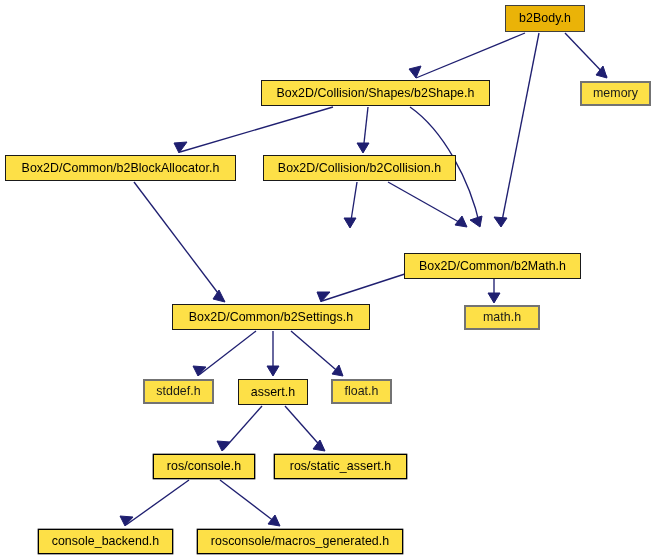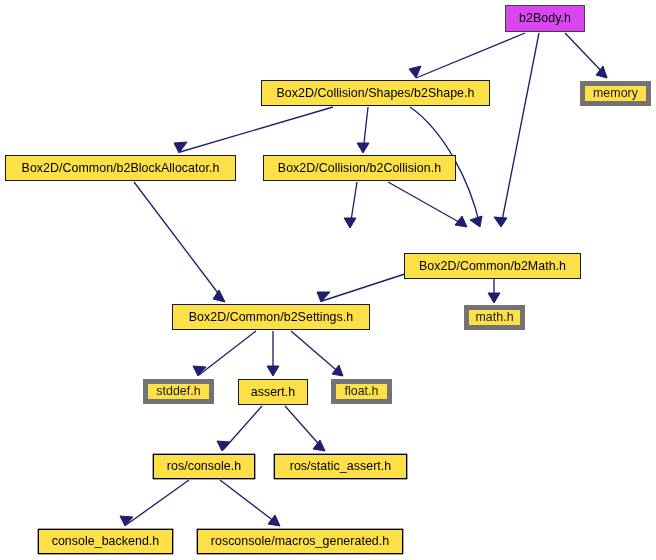--- a/index.html
+++ b/index.html
@@ -38,29 +38,29 @@
     letter-spacing: 0.05px;
   }
   
   .node.kind-normal {
     border: 1px solid #000000;
     box-shadow: 0 0 0 0.35px #000000;
   }
   
   .node.kind-root {
     border: 1.5px solid #404040;
-    background: #d946ef;
+    background: #eab308;
   }
   
   .node.kind-bold {
     border: 1.6px solid #1a1a1a;
   }
   
   .node.kind-external {
-    border: 5px solid #737373;
+    border: 2px solid #737373;
     color: #1a1a1a;
   }
 </style>
 </head>
 <body>
 
 <div id="graph">
   <svg id="edges" width="656" height="560" viewBox="0 0 656 560" xmlns="http://www.w3.org/2000/svg">
       <path d="M 525,33 L 416,78" fill="none" stroke="#1f1f70" stroke-width="1.35"></path>
       <polygon points="416,78 409,69 421,66" fill="#1f1f70" stroke="#1f1f70" stroke-width="1"></polygon>
@@ -99,21 +99,21 @@
       <path d="M 220,480 L 279,525" fill="none" stroke="#1f1f70" stroke-width="1.35"></path>
       <polygon points="280,526 268,524 275,515" fill="#1f1f70" stroke="#1f1f70" stroke-width="1"></polygon>
     </svg>
 <div class="node kind-root" style="left: 505px; top: 5px; width: 80px; height: 27px;">b2Body.h</div>
     <div class="node kind-external" style="left: 580px; top: 81px; width: 71px; height: 25px;">memory</div>
     <div class="node kind-bold" style="left: 261px; top: 80px; width: 229px; height: 26px;">Box2D/Collision/Shapes/b2Shape.h</div>
     <div class="node kind-bold" style="left: 5px; top: 155px; width: 231px; height: 26px;">Box2D/Common/b2BlockAllocator.h</div>
     <div class="node kind-bold" style="left: 263px; top: 155px; width: 193px; height: 26px;">Box2D/Collision/b2Collision.h</div>
     <div class="node kind-bold" style="left: 404px; top: 229px; width: 177px; height: 26px; margin-top: 24px;">Box2D/Common/b2Math.h</div>
     <div class="node kind-bold" style="left: 172px; top: 304px; width: 198px; height: 26px;">Box2D/Common/b2Settings.h</div>
-    <div class="node kind-external" style="left: 464px; top: 305px; width: 61px; height: 25px;">math.h</div>
+    <div class="node kind-external" style="left: 464px; top: 305px; width: 76px; height: 25px;">math.h</div>
     <div class="node kind-external" style="left: 143px; top: 379px; width: 71px; height: 25px; text-align: right;">stddef.h</div>
     <div class="node kind-bold" style="left: 238px; top: 379px; width: 70px; height: 26px;">assert.h</div>
     <div class="node kind-external" style="left: 331px; top: 379px; width: 61px; height: 25px;">float.h</div>
     <div class="node kind-normal" style="left: 153px; top: 454px; width: 102px; height: 25px;">ros/console.h</div>
     <div class="node kind-normal" style="left: 274px; top: 454px; width: 133px; height: 25px;">ros/static_assert.h</div>
     <div class="node kind-normal" style="left: 38px; top: 529px; width: 135px; height: 25px;">console_backend.h</div>
     <div class="node kind-normal" style="left: 197px; top: 529px; width: 206px; height: 25px;">rosconsole/macros_generated.h</div>
   </div>
 
 </body></html>

